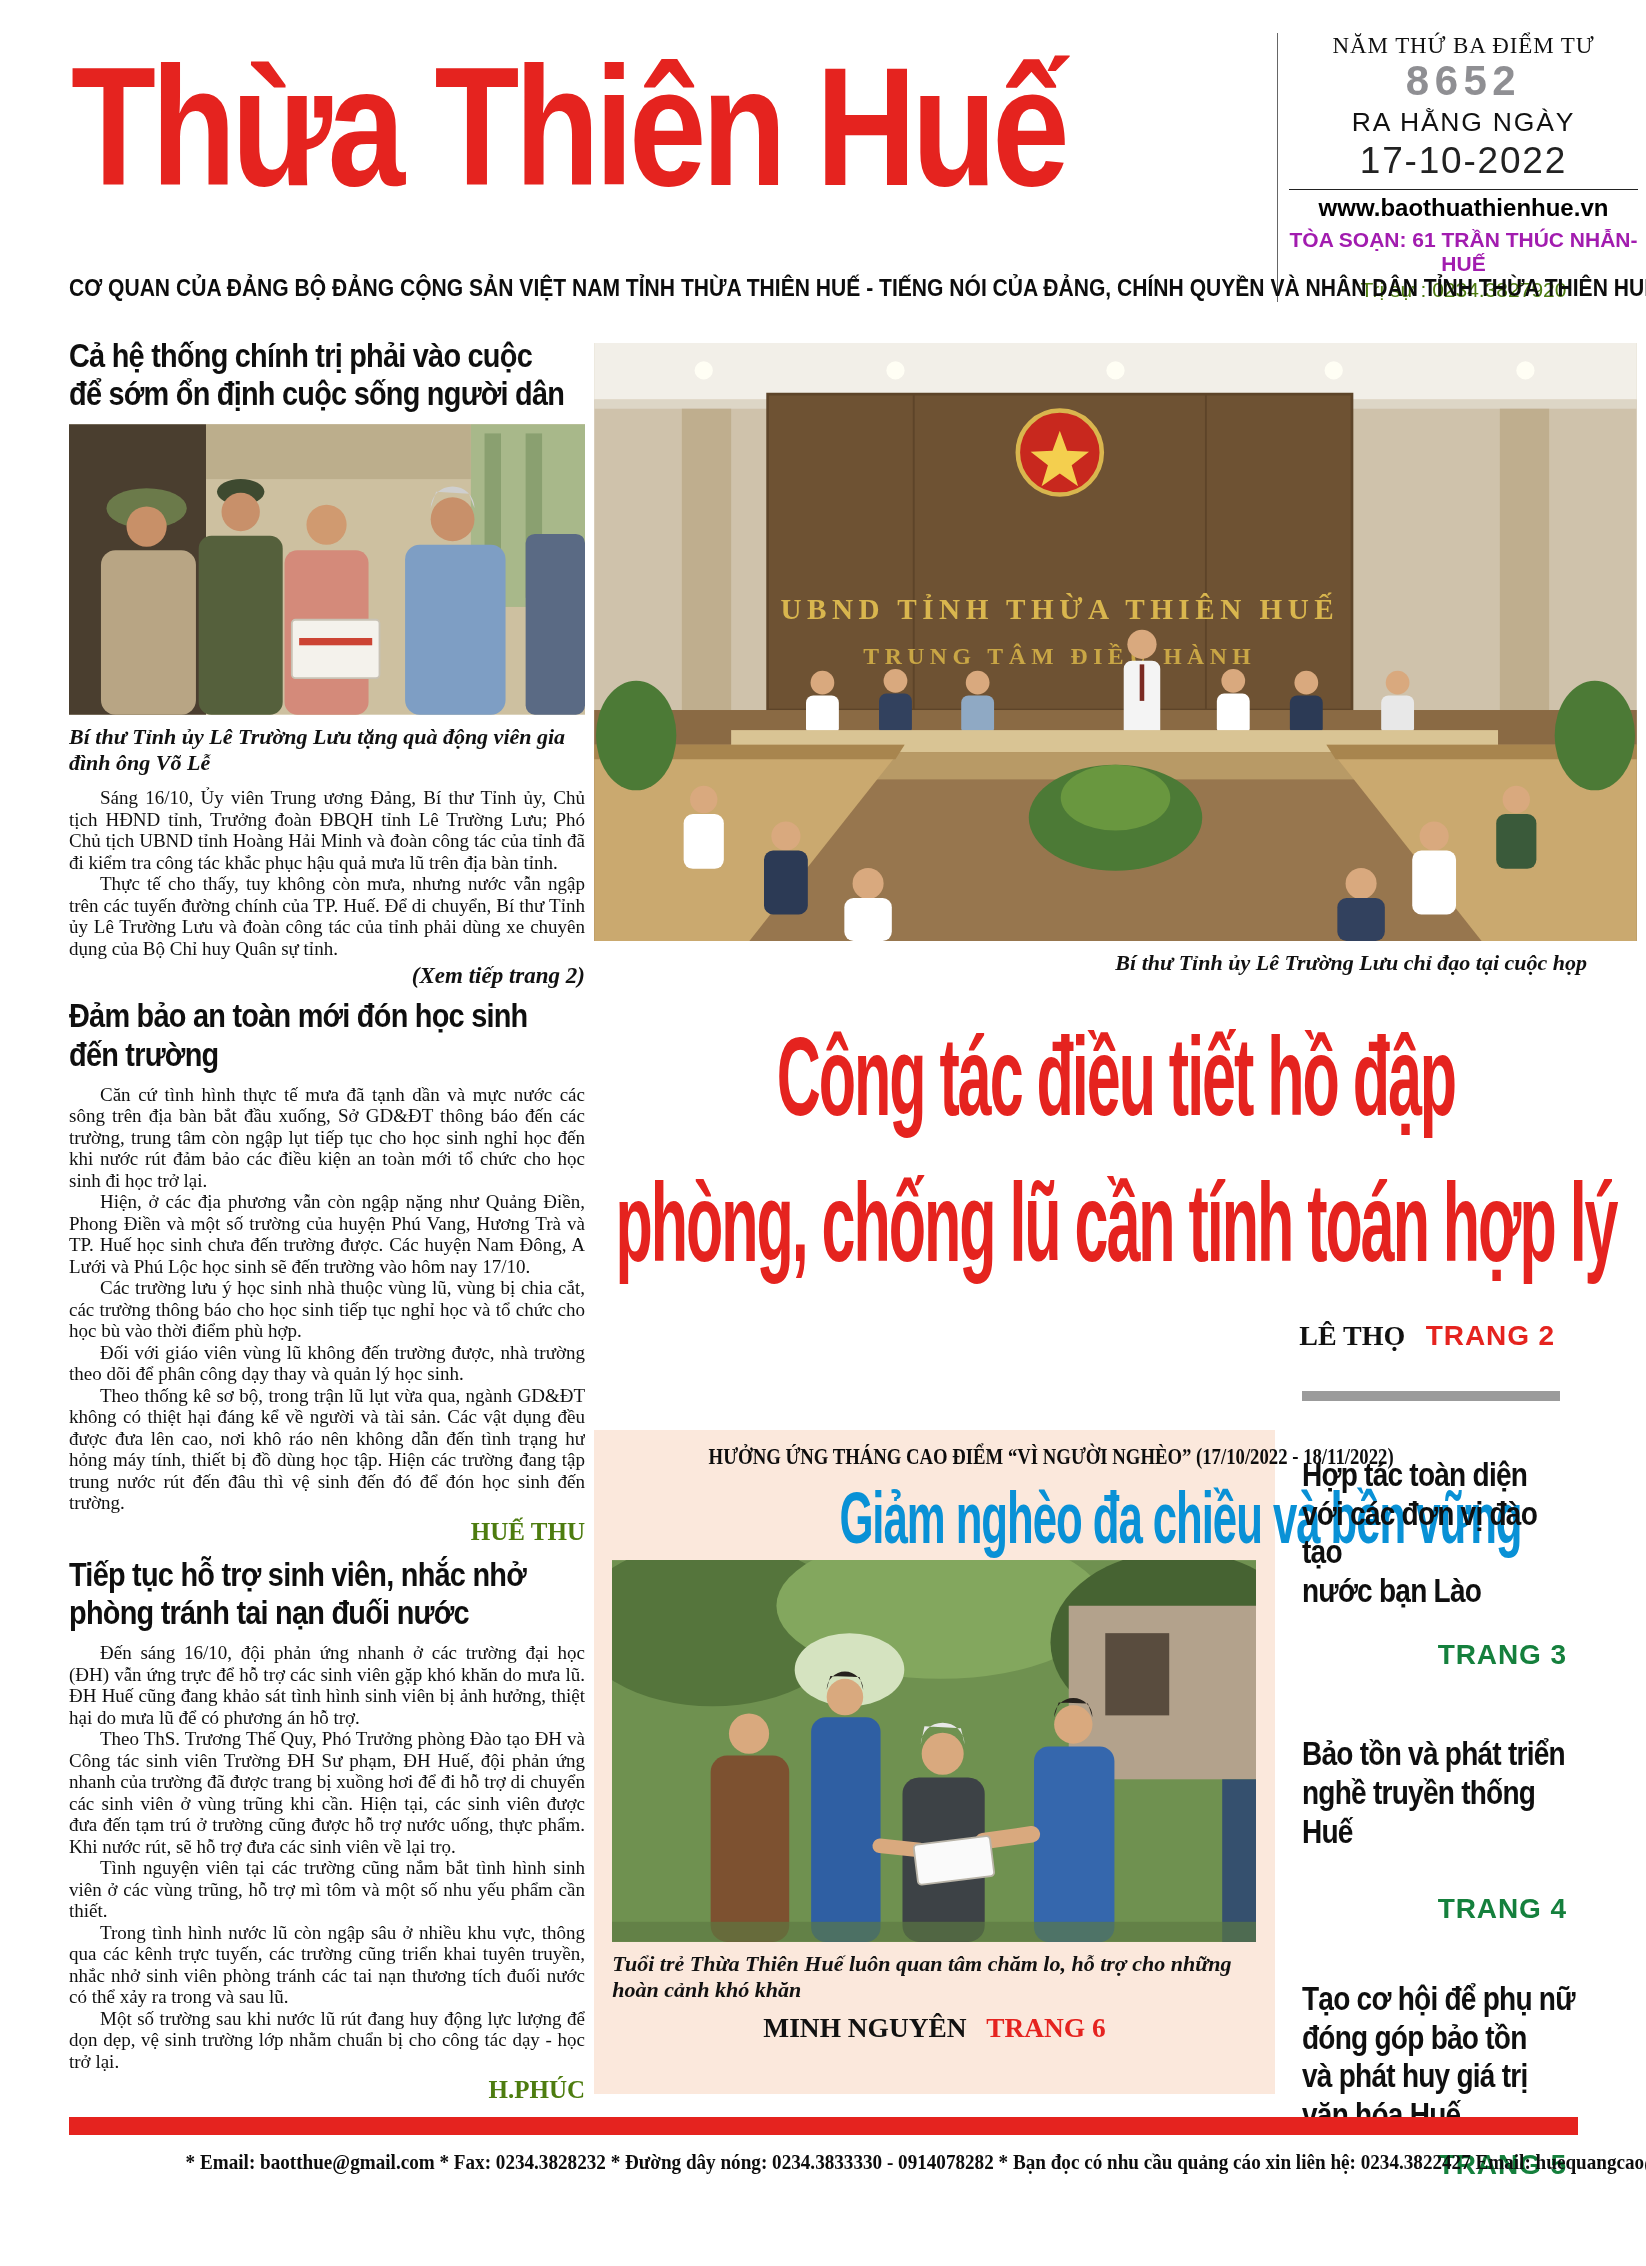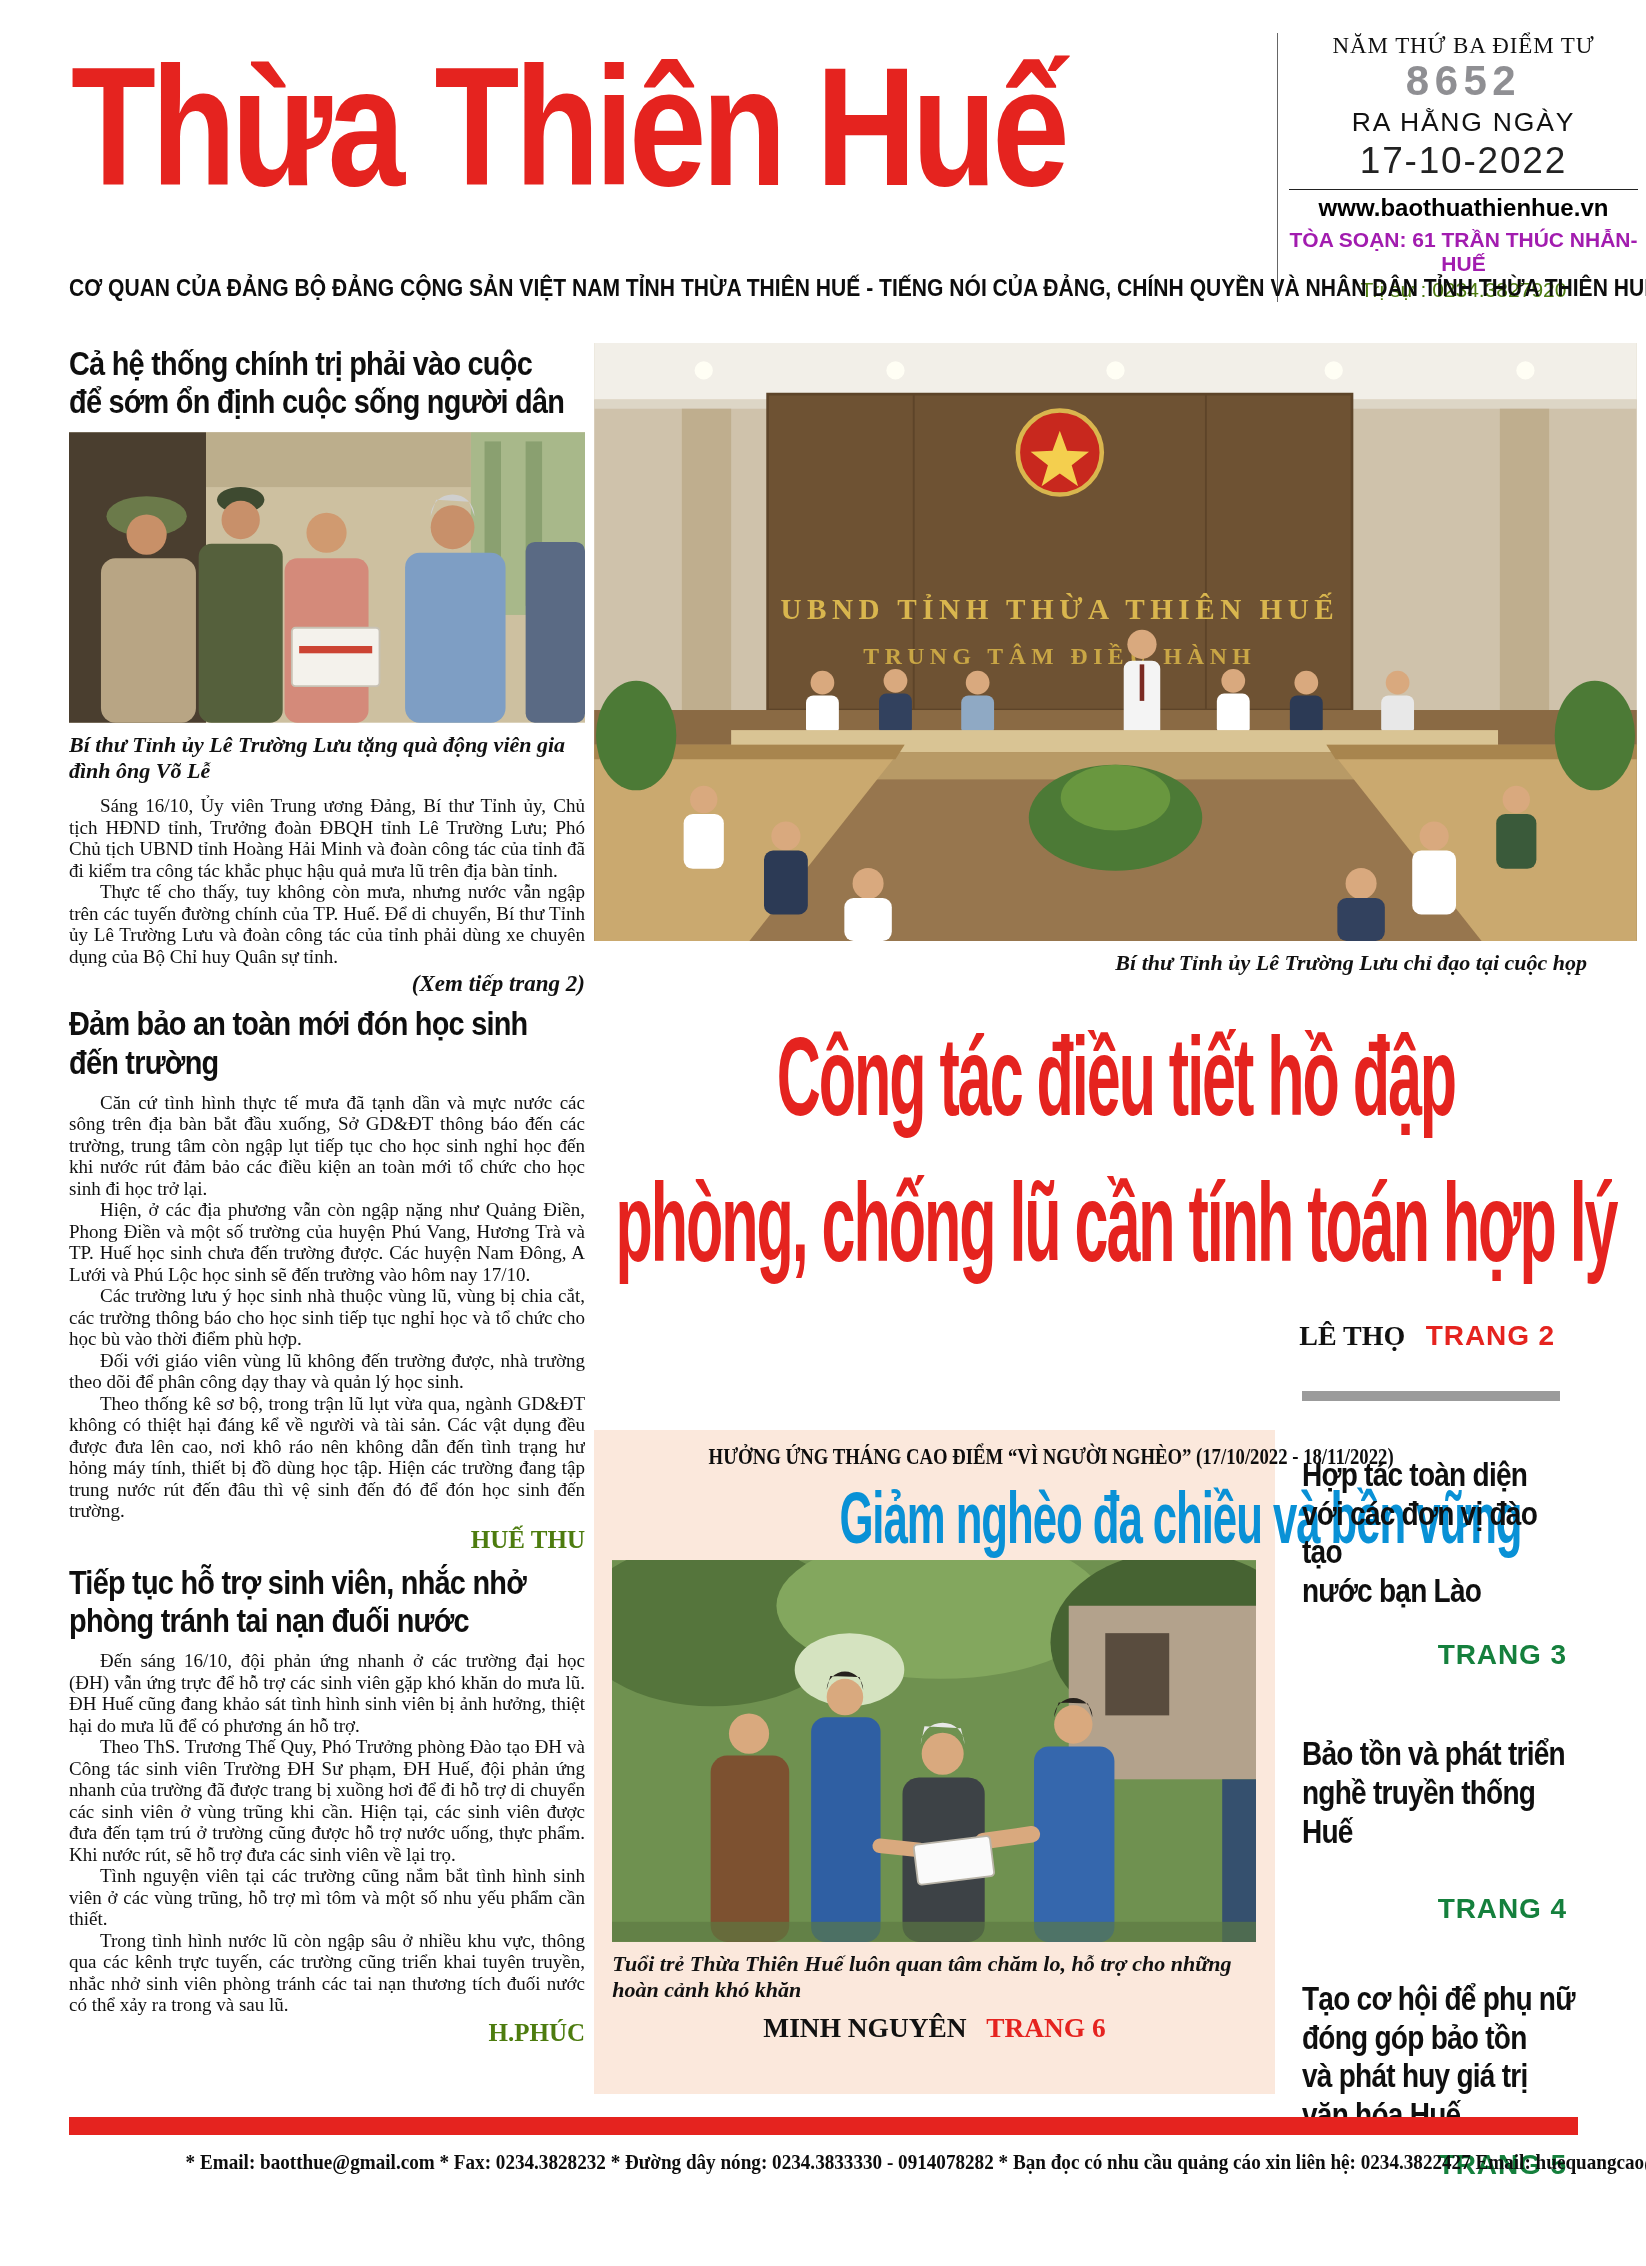--- a/index.html
+++ b/index.html
@@ -24,21 +24,21 @@
   .headline{font-weight:bold;color:#0f0f0f;white-space:pre-line;}
   .hl-left{width:608px;transform:scaleX(0.85);transform-origin:top left;font-size:34px;line-height:1.13;letter-spacing:-0.9px;}
   .body-text{font-family:"Liberation Serif",serif;font-size:19px;line-height:21.5px;color:#111;text-align:justify;text-indent:31px;margin:0;}
   .caption{font-family:"Liberation Serif",serif;font-style:italic;font-weight:bold;font-size:22px;line-height:1.2;color:#111;}
   .byline{font-family:"Liberation Serif",serif;font-weight:bold;font-size:25px;color:#4d7c0f;text-align:right;}
   .continuation{font-family:"Liberation Serif",serif;font-weight:bold;font-style:italic;font-size:23px;text-align:right;color:#111;}
   .pageref{font-weight:bold;font-size:28px;letter-spacing:0.9px;}
   .pr-blue{color:#15803d;}
   .pr-red{color:#e5231f;}
   
-  .left-col{left:69px;top:344px;width:516px;height:1773px;overflow:hidden;}
+  .left-col{left:69px;top:336px;width:516px;height:1773px;overflow:hidden;}
   .left-col .photo{margin:5.5px 0 9.1px 0;}
   .left-col .headline-wrap{height:82px;margin-bottom:5.5px;}
   .left-col .caption{margin-bottom:11px;}
   .left-col .continuation{margin:3.7px 0 7.3px 0;}
   .left-col .byline{margin:3.7px 0 9.1px 0;}
   .main-col{left:594px;top:343px;width:1043px;}
   .main-col .caption{text-align:right;padding-right:50px;margin-top:9.1px;}
   .main-hl-wrap{margin-top:27.4px;height:302px;overflow:visible;}
   .main-hl{width:1898px;transform:scaleX(0.55);transform-origin:top left;font-size:111px;font-weight:bold;line-height:1.32;letter-spacing:-3.7px;color:#e5231f;white-space:pre-line;text-align:center;}
   .main-byline{margin-top:14.6px;padding-right:82px;text-align:right;}
@@ -146,20 +146,21 @@
   <div class="byline">HUẾ THU</div>
 
   <div class="headline-wrap">
     <div class="headline hl-left">Tiếp tục hỗ trợ sinh viên, nhắc nhở
 phòng tránh tai nạn đuối nước</div>
   </div>
   <p class="body-text">Đến sáng 16/10, đội phản ứng nhanh ở các trường đại học (ĐH) vẫn ứng trực để hỗ trợ các sinh viên gặp khó khăn do mưa lũ. ĐH Huế cũng đang khảo sát tình hình sinh viên bị ảnh hưởng, thiệt hại do mưa lũ để có phương án hỗ trợ.</p>
   <p class="body-text">Theo ThS. Trương Thế Quy, Phó Trưởng phòng Đào tạo ĐH và Công tác sinh viên Trường ĐH Sư phạm, ĐH Huế, đội phản ứng nhanh của trường đã được trang bị xuồng hơi để đi hỗ trợ di chuyển các sinh viên ở vùng trũng khi cần. Hiện tại, các sinh viên được đưa đến tạm trú ở trường cũng được hỗ trợ nước uống, thực phẩm. Khi nước rút, sẽ hỗ trợ đưa các sinh viên về lại trọ.</p>
   <p class="body-text">Tình nguyện viên tại các trường cũng nắm bắt tình hình sinh viên ở các vùng trũng, hỗ trợ mì tôm và một số nhu yếu phẩm cần thiết.</p>
   <p class="body-text">Trong tình hình nước lũ còn ngập sâu ở nhiều khu vực, thông qua các kênh trực tuyến, các trường cũng triển khai tuyên truyền, nhắc nhở sinh viên phòng tránh các tai nạn thương tích đuối nước có thể xảy ra trong và sau lũ.</p>
+  <p class="body-text">Một số trường sau khi nước lũ rút đang huy động lực lượng để dọn dẹp, vệ sinh trường lớp nhằm chuẩn bị cho công tác dạy - học trở lại.</p>
   <div class="byline">H.PHÚC</div>
 </div>
 
 <div class="abs main-col">
 
   <svg width="1043" height="598" viewBox="0 0 1142 655">
     <rect width="1142" height="655" fill="#cfc2ab"></rect>
     <rect width="1142" height="62" fill="#f2efe8"></rect>
     <rect y="62" width="1142" height="10" fill="#ddd6c6"></rect>
     <circle cx="120" cy="30" r="10" fill="#fffef4"></circle>

